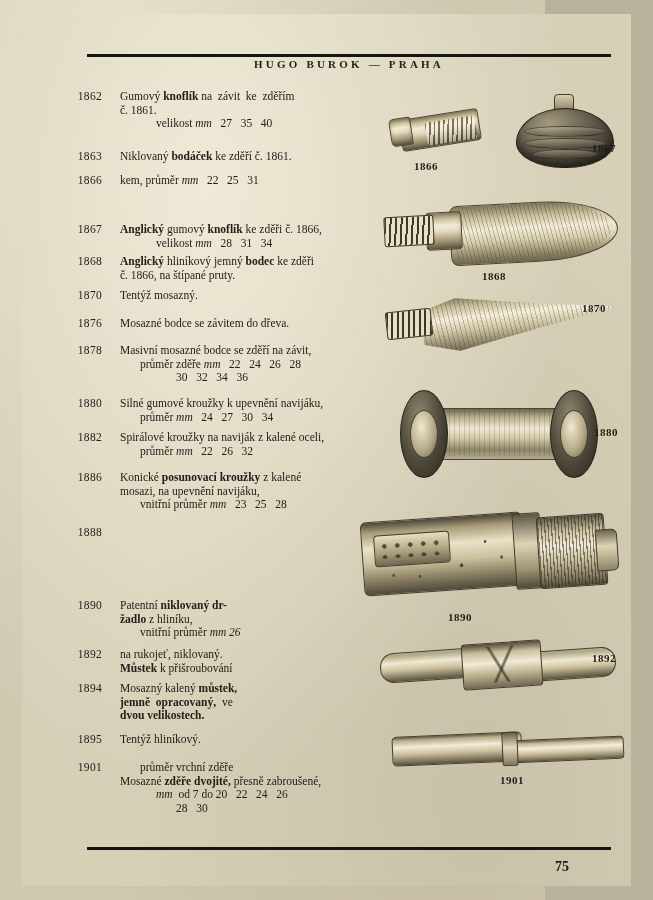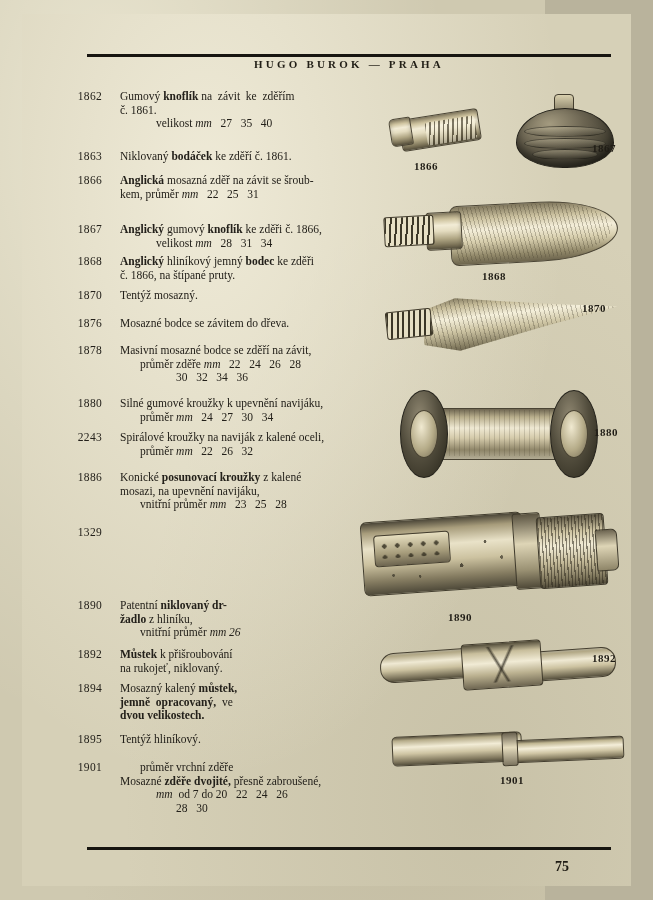--- a/index.html
+++ b/index.html
@@ -392,21 +392,20 @@
         </div>
         <div class="entry" style="top: 136px;">
           <div class="num">1863</div>
           <div class="body">
             <div class="ln"><span>Niklovaný </span><span class="b">bodáček</span><span> ke zděří č. 1861.</span></div>
           </div>
         </div>
         <div class="entry" style="top: 160px;">
           <div class="num">1866</div>
           <div class="body">
-            <div class="ln"><span class="b">Anglická</span><span> mosazná zděř na závit se šroub-</span></div>
             <div class="ln"><span>kem, průměr </span><span class="it">mm</span><span>   22   25   31</span></div>
           </div>
         </div>
         <div class="entry" style="top: 209px;">
           <div class="num">1867</div>
           <div class="body">
             <div class="ln"><span class="b">Anglický</span><span> gumový </span><span class="b">knoflík</span><span> ke zděři č. 1866,</span></div>
             <div class="ln"><span class="ind2">velikost </span><span class="it">mm</span><span>   28   31   34</span></div>
           </div>
         </div>
@@ -438,50 +437,50 @@
           </div>
         </div>
         <div class="entry" style="top: 383px;">
           <div class="num">1880</div>
           <div class="body">
             <div class="ln"><span>Silné gumové kroužky k upevnění navijáku,</span></div>
             <div class="ln"><span class="ind1">průměr </span><span class="it">mm</span><span>   24   27   30   34</span></div>
           </div>
         </div>
         <div class="entry" style="top: 417px;">
-          <div class="num">2243</div>
+          <div class="num">1882</div>
           <div class="body">
             <div class="ln"><span>Spirálové kroužky na naviják z kalené oceli,</span></div>
             <div class="ln"><span class="ind1">průměr </span><span class="it">mm</span><span>   22   26   32</span></div>
           </div>
         </div>
         <div class="entry" style="top: 457px;">
           <div class="num">1886</div>
           <div class="body">
             <div class="ln"><span>Konické </span><span class="b">posunovací kroužky</span><span> z kalené</span></div>
             <div class="ln"><span>mosazi, na upevnění navijáku,</span></div>
             <div class="ln"><span class="ind1">vnitřní průměr </span><span class="it">mm</span><span>   23   25   28</span></div>
           </div>
         </div>
         <div class="entry" style="top: 512px;">
-          <div class="num">1329</div>
+          <div class="num">1888</div>
         </div>
         <div class="entry" style="top: 585px;">
           <div class="num">1890</div>
           <div class="body">
             <div class="ln"><span>Patentní </span><span class="b">niklovaný dr-</span></div>
             <div class="ln"><span class="b">žadlo</span><span> z hliníku,</span></div>
             <div class="ln"><span class="ind1">vnitřní průměr </span><span class="it">mm 26</span></div>
           </div>
         </div>
         <div class="entry" style="top: 634px;">
           <div class="num">1892</div>
           <div class="body">
+            <div class="ln"><span>na rukojeť, niklovaný.</span></div>
             <div class="ln"><span class="b">Můstek</span><span> k přišroubování</span></div>
-            <div class="ln"><span>na rukojeť, niklovaný.</span></div>
           </div>
         </div>
         <div class="entry" style="top: 668px;">
           <div class="num">1894</div>
           <div class="body">
             <div class="ln"><span>Mosazný kalený </span><span class="b">můstek,</span></div>
             <div class="ln"><span class="b">jemně  opracovaný,</span><span>  ve</span></div>
             <div class="ln"><span class="b">dvou velikostech.</span></div>
           </div>
         </div>

